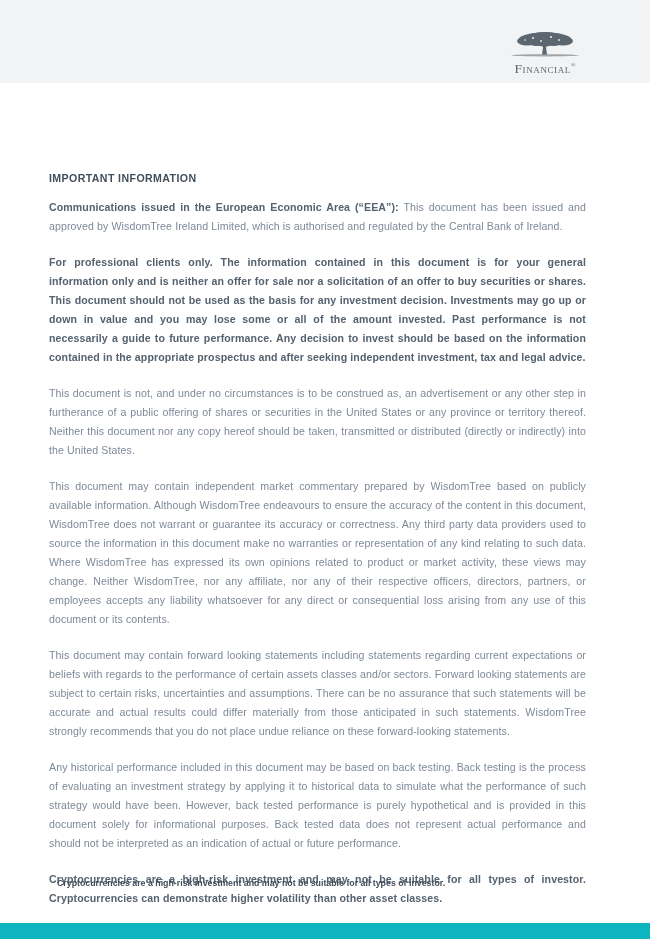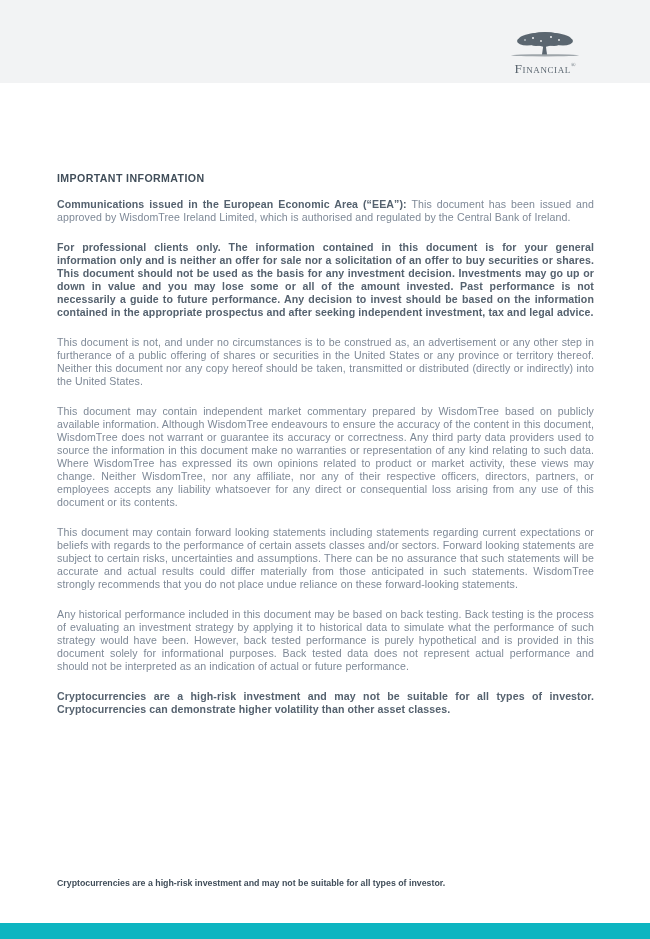--- a/index.html
+++ b/index.html
@@ -25,31 +25,31 @@
     font-size:13.5px;
     letter-spacing:0.6px;
     color:#5b6670;
     margin-top:1px;
     white-space:nowrap;
   }
   .wordmark sup{
     font-size:6px;font-variant:normal;vertical-align:6px;letter-spacing:0;
   }
   .content{
-    position:absolute;left:57px;top:172px;width:537px;
+    position:absolute;left:49px;top:172px;width:537px;
   }
   .doc-heading{
     margin:0 0 14px 0;
     font-size:10.6px;font-weight:bold;
     letter-spacing:0.4px;
     color:#414e5a;
   }
   .para{
     margin:9px 0 0 0;
-    font-size:10.6px;line-height:13px;
+    font-size:10.6px;line-height:19px;
     text-align:justify;
     color:#7e8997;
     letter-spacing:0.1px;
   }
   .para + .para{margin-top:17px;}
   .para b, .para.bold{color:#55626f;}
   .para.bold{font-weight:bold;}
   .footer-text{
     position:absolute;left:57px;top:878px;width:500px;
     font-size:8.8px;font-weight:bold;line-height:11px;

